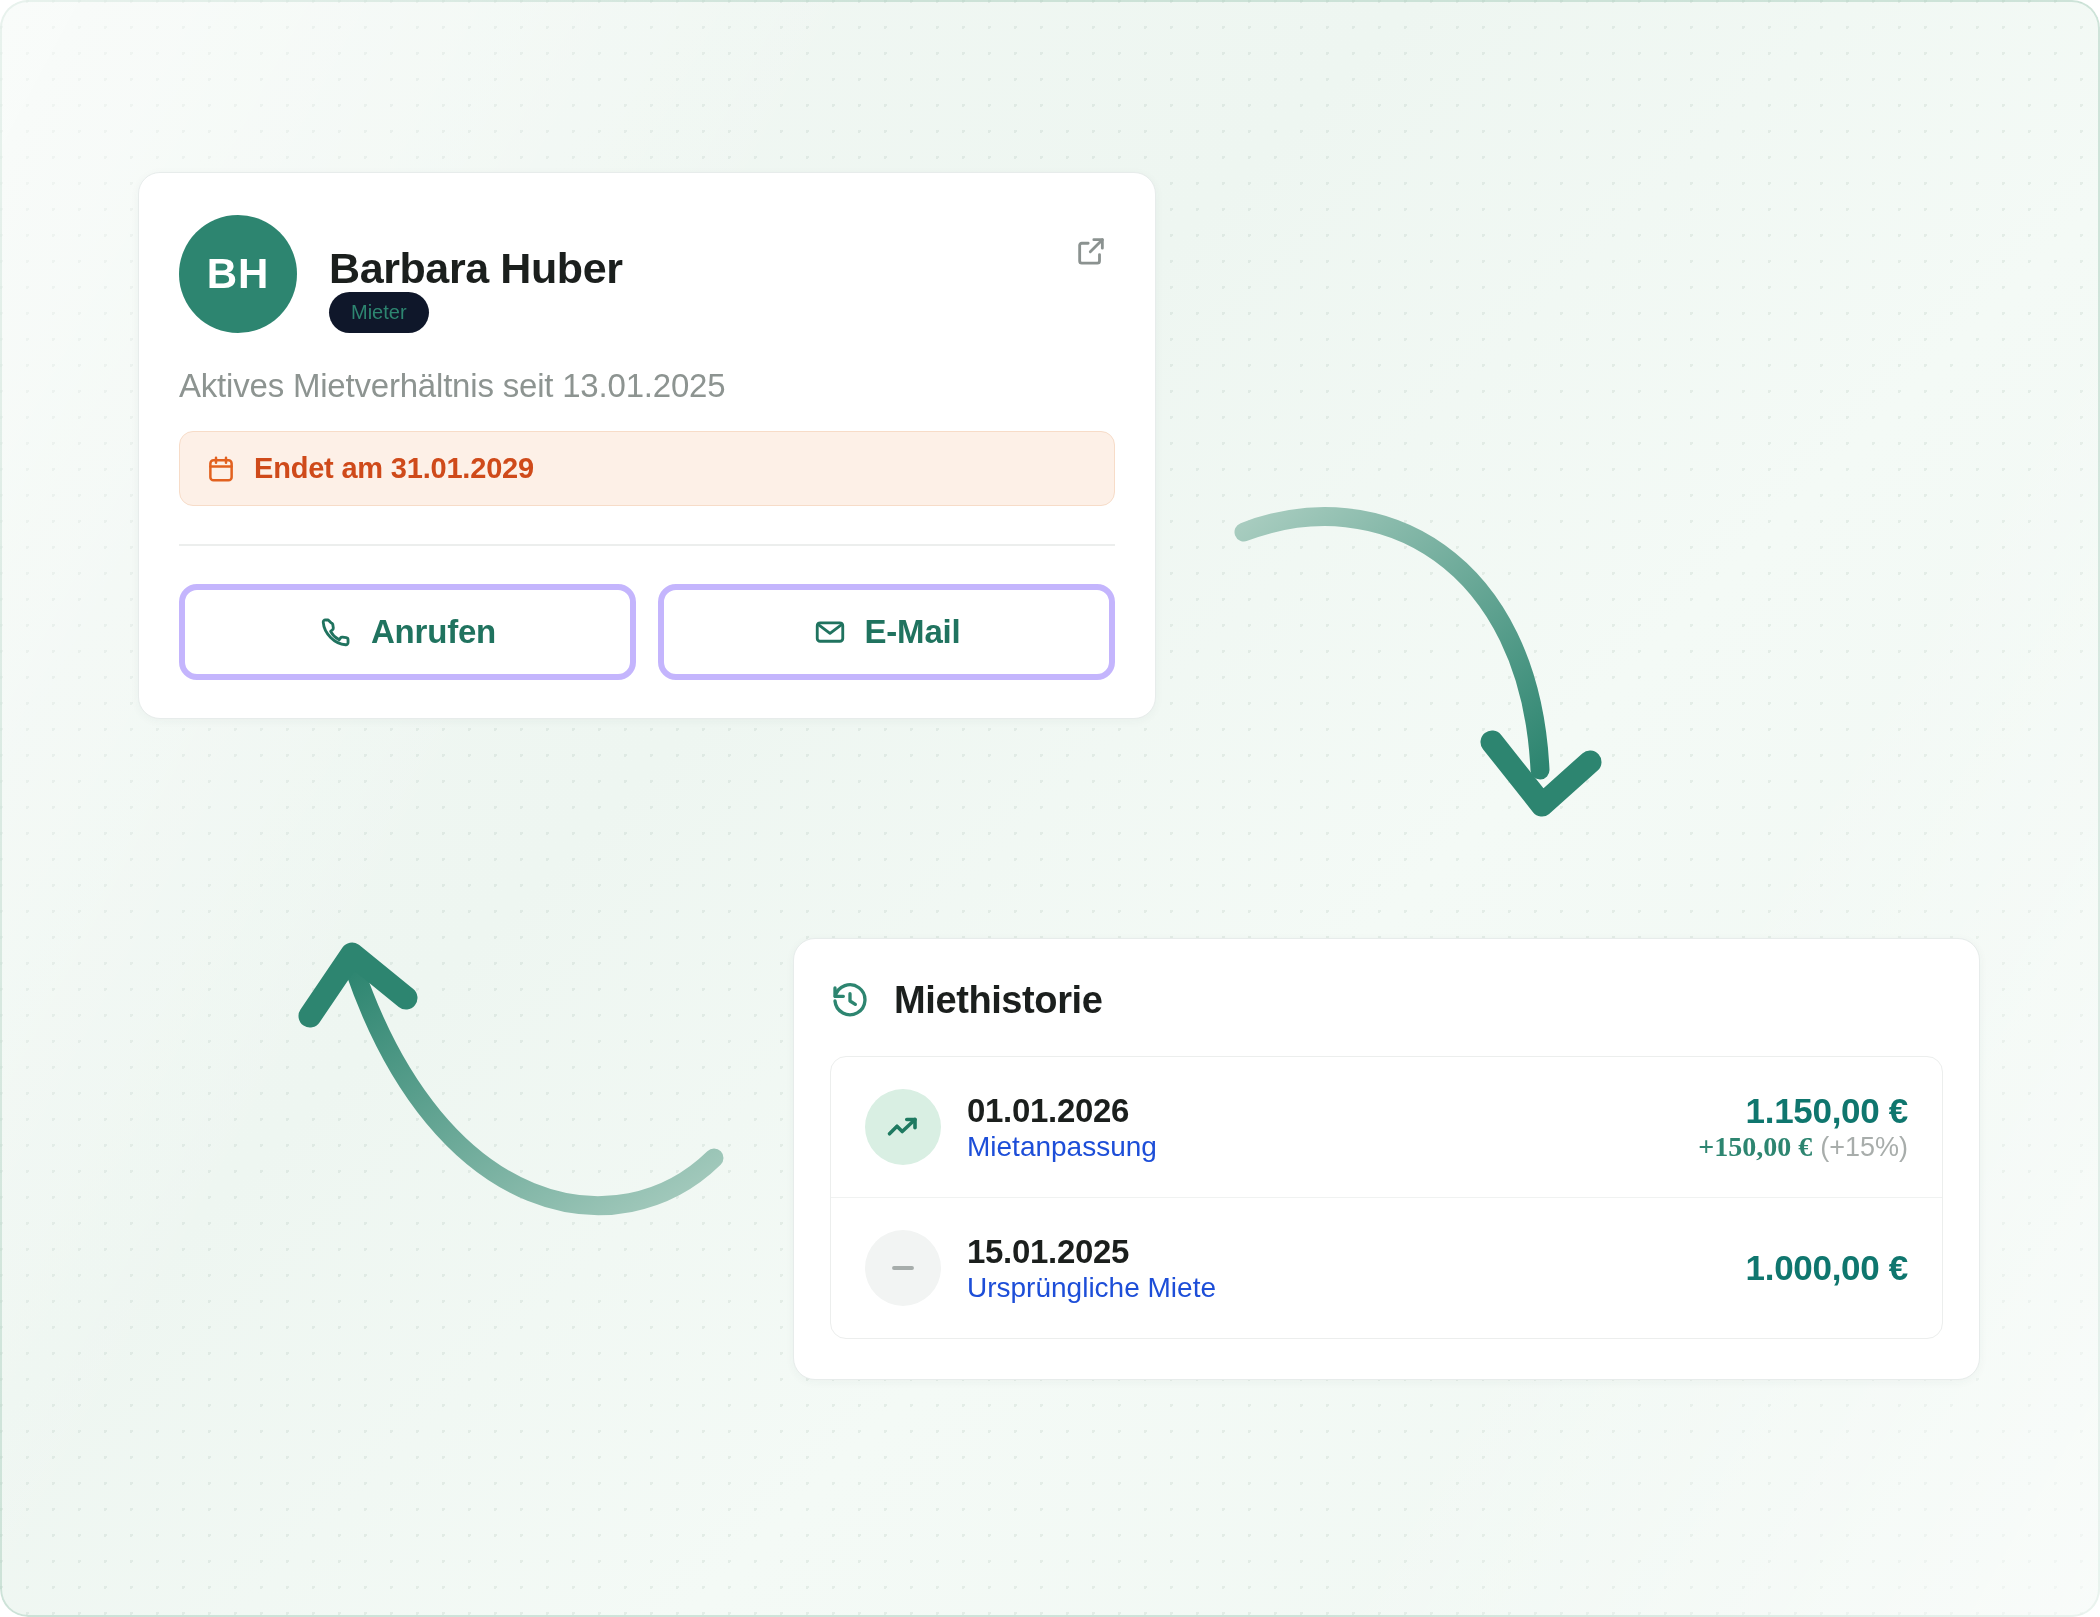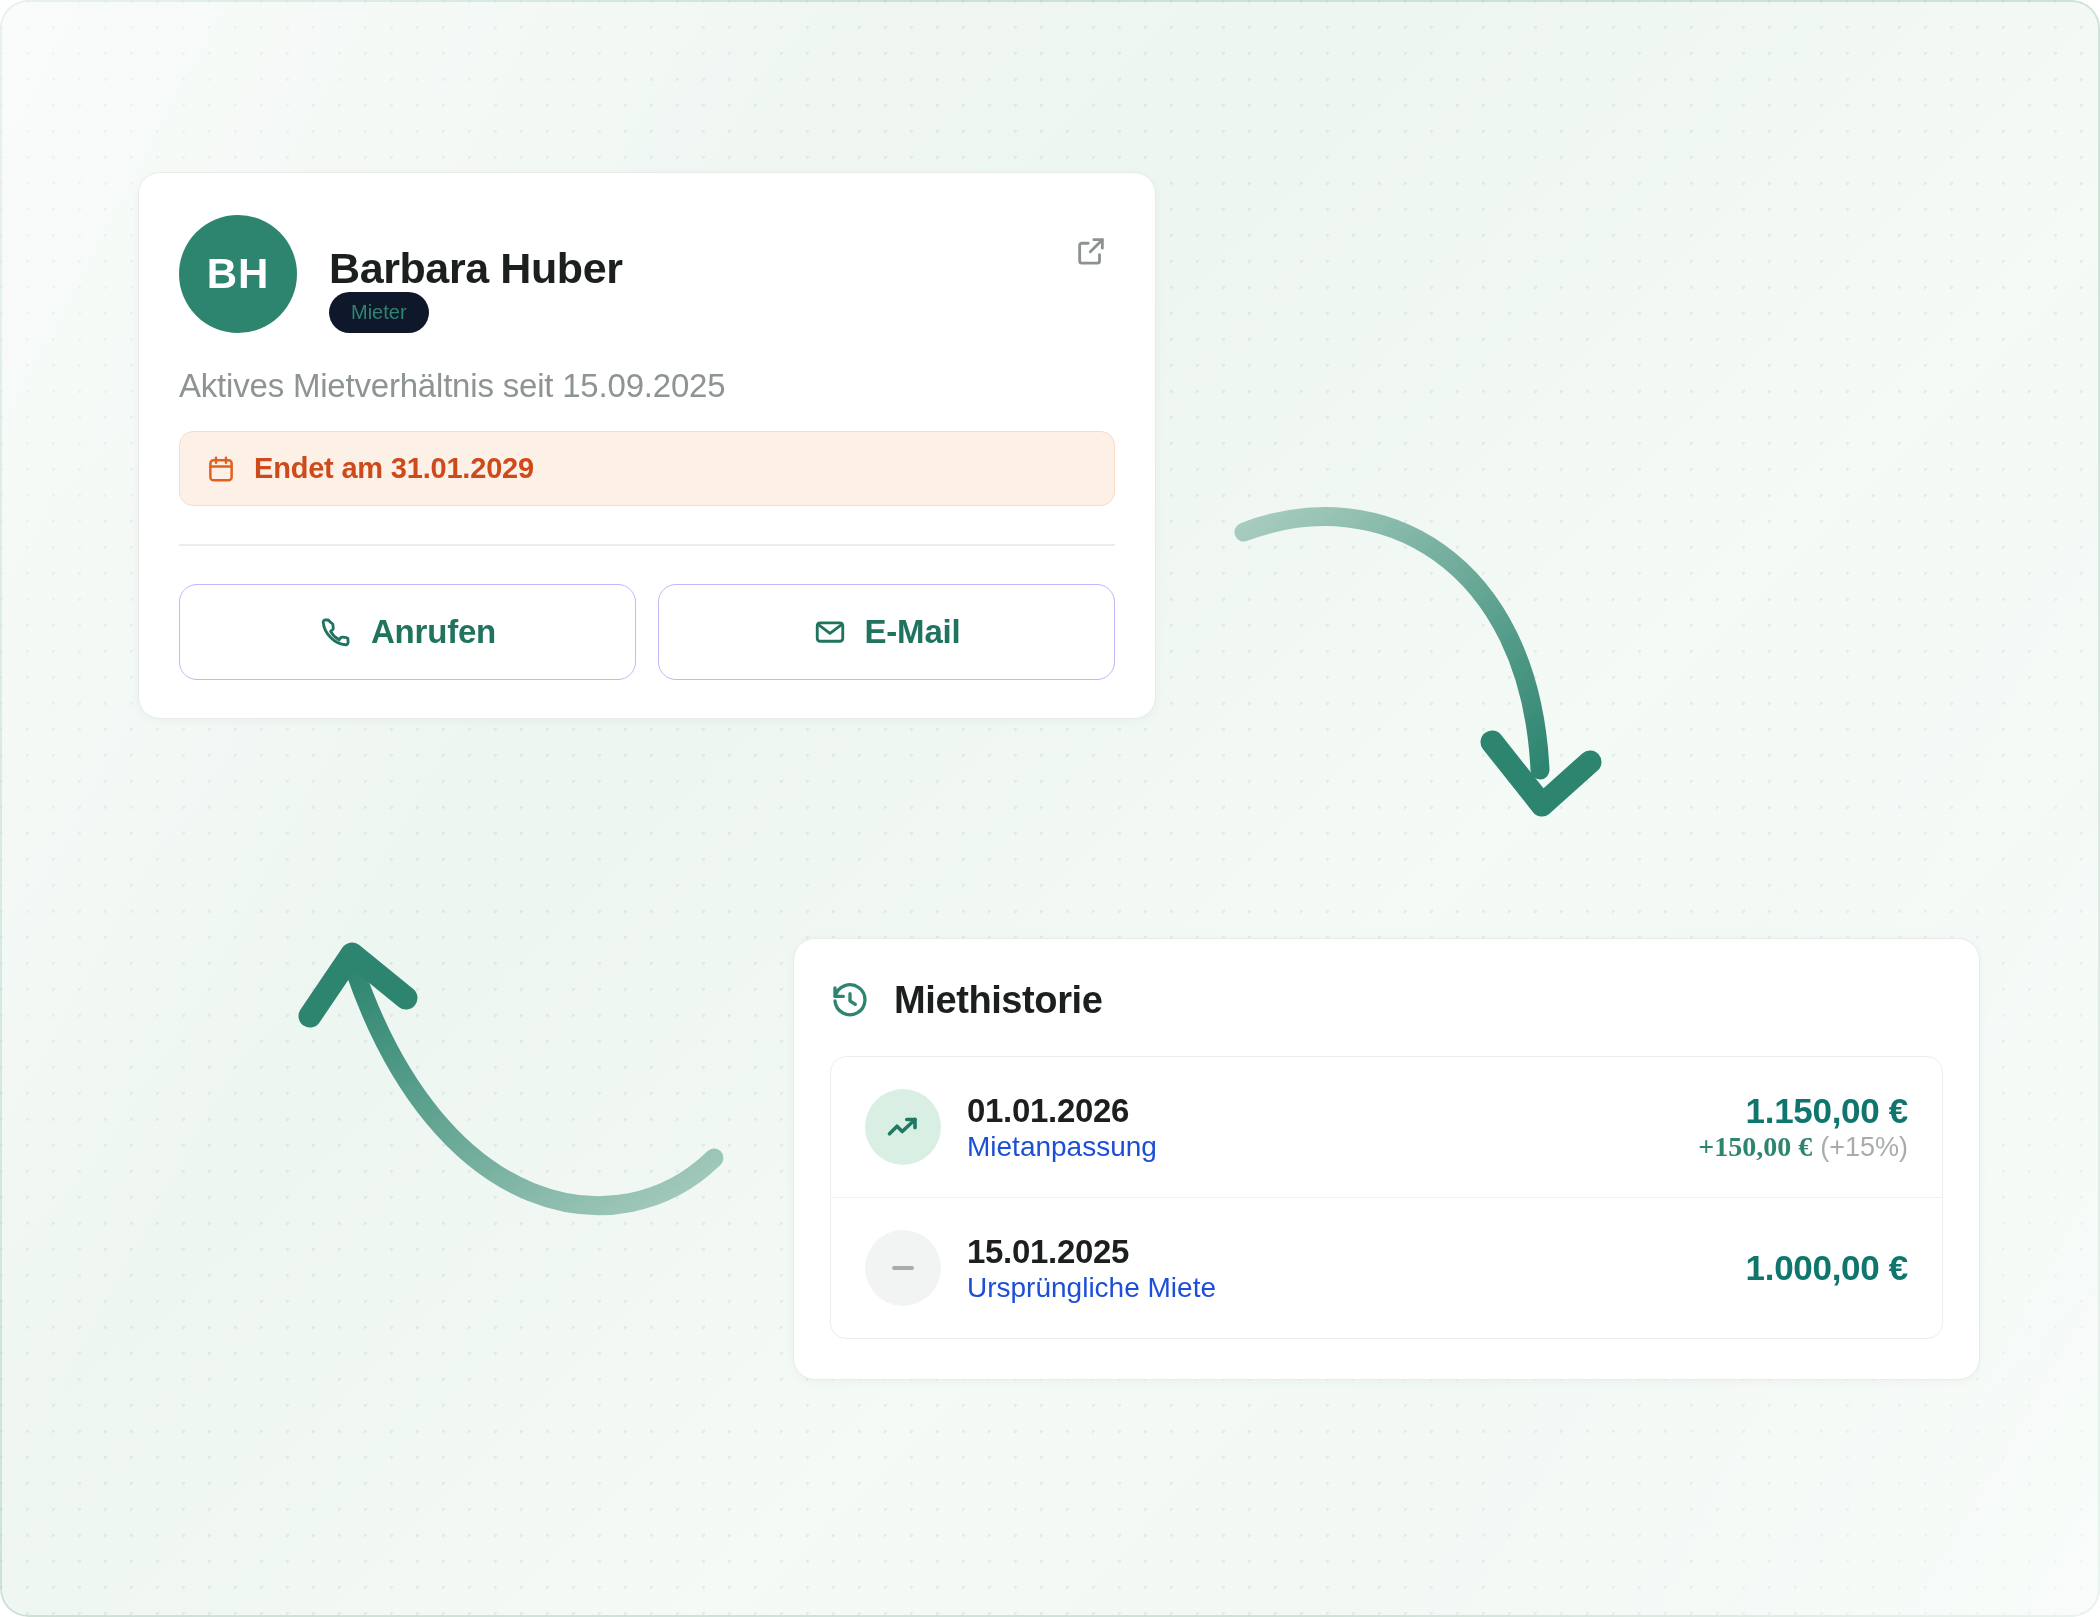--- a/index.html
+++ b/index.html
@@ -79,21 +79,21 @@
   }
   .end-banner svg { width:30px; height:30px; flex:0 0 auto; }
   .end-text { font-size:29px; font-weight:700; color:#cf4a1a; letter-spacing:-0.2px; }
 
   .divider { margin-top:38px; height:1.5px; background:#eceeed; }
 
   .actions { margin-top:38px; display:flex; gap:22px; }
   .btn {
     flex:1 1 0;
     height:96px;
-    border:1px solid #c4b5fd;
+    border:6px solid #c4b5fd;
     border-radius:18px;
     background:#ffffff;
     color:#20735f;
     display:flex; align-items:center; justify-content:center; gap:18px;
     font-size:33px; font-weight:700; letter-spacing:-0.2px;
     cursor:pointer;
   }
   .btn svg { width:34px; height:34px; }
 
   
@@ -178,21 +178,21 @@
       </div>
       <div class="ext-link">
         <svg viewBox="0 0 24 24" fill="none" stroke="#8b9290" stroke-width="2" stroke-linecap="round" stroke-linejoin="round">
           <path d="M14 4h6v6"></path>
           <path d="M20 4L11.5 12.5"></path>
           <path d="M18 14.5V19a1.5 1.5 0 0 1-1.5 1.5h-11A1.5 1.5 0 0 1 4 19V8a1.5 1.5 0 0 1 1.5-1.5H10"></path>
         </svg>
       </div>
     </div>
 
-    <div class="since">Aktives Mietverhältnis seit 15.09.2025</div>
+    <div class="since">Aktives Mietverhältnis seit 13.01.2025</div>
 
     <div class="end-banner">
       <svg viewBox="0 0 24 24" fill="none" stroke="#e2611f" stroke-width="2" stroke-linecap="round" stroke-linejoin="round">
         <rect x="3.5" y="5" width="17" height="16" rx="2.5"></rect>
         <path d="M8 3v4M16 3v4M3.5 10h17"></path>
       </svg>
       <span class="end-text">Endet am 31.01.2029</span>
     </div>
 
     <div class="divider"></div>

